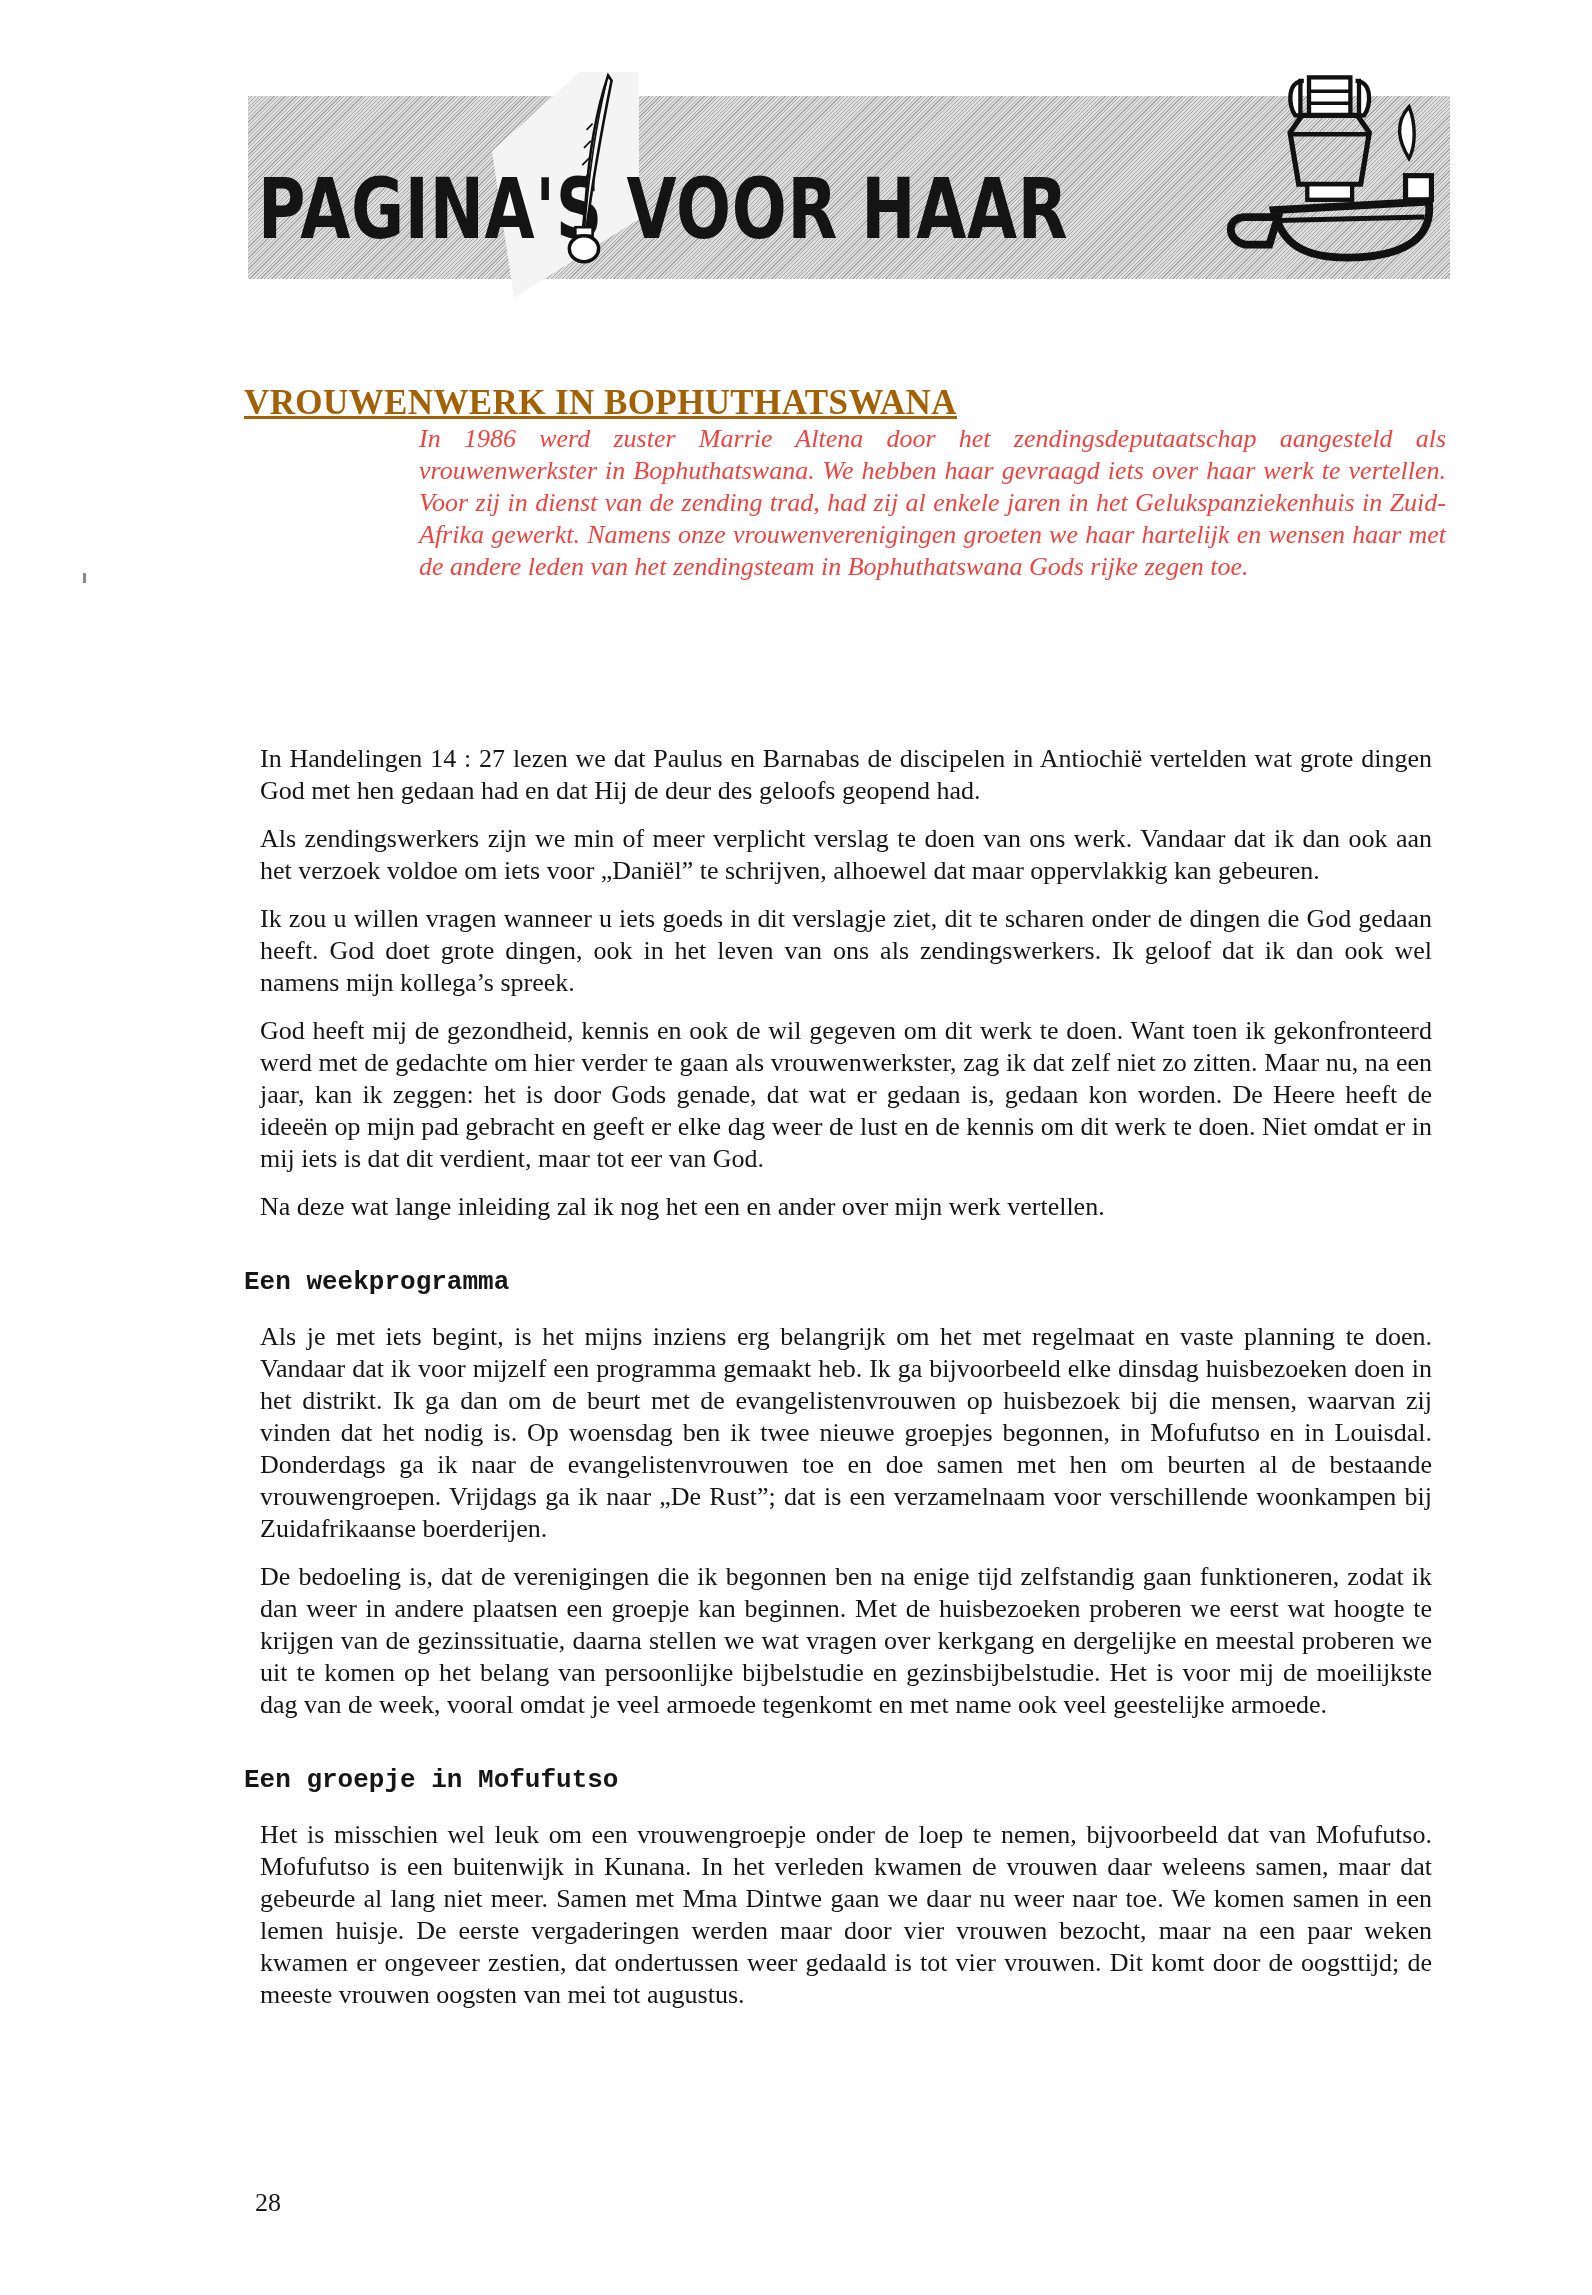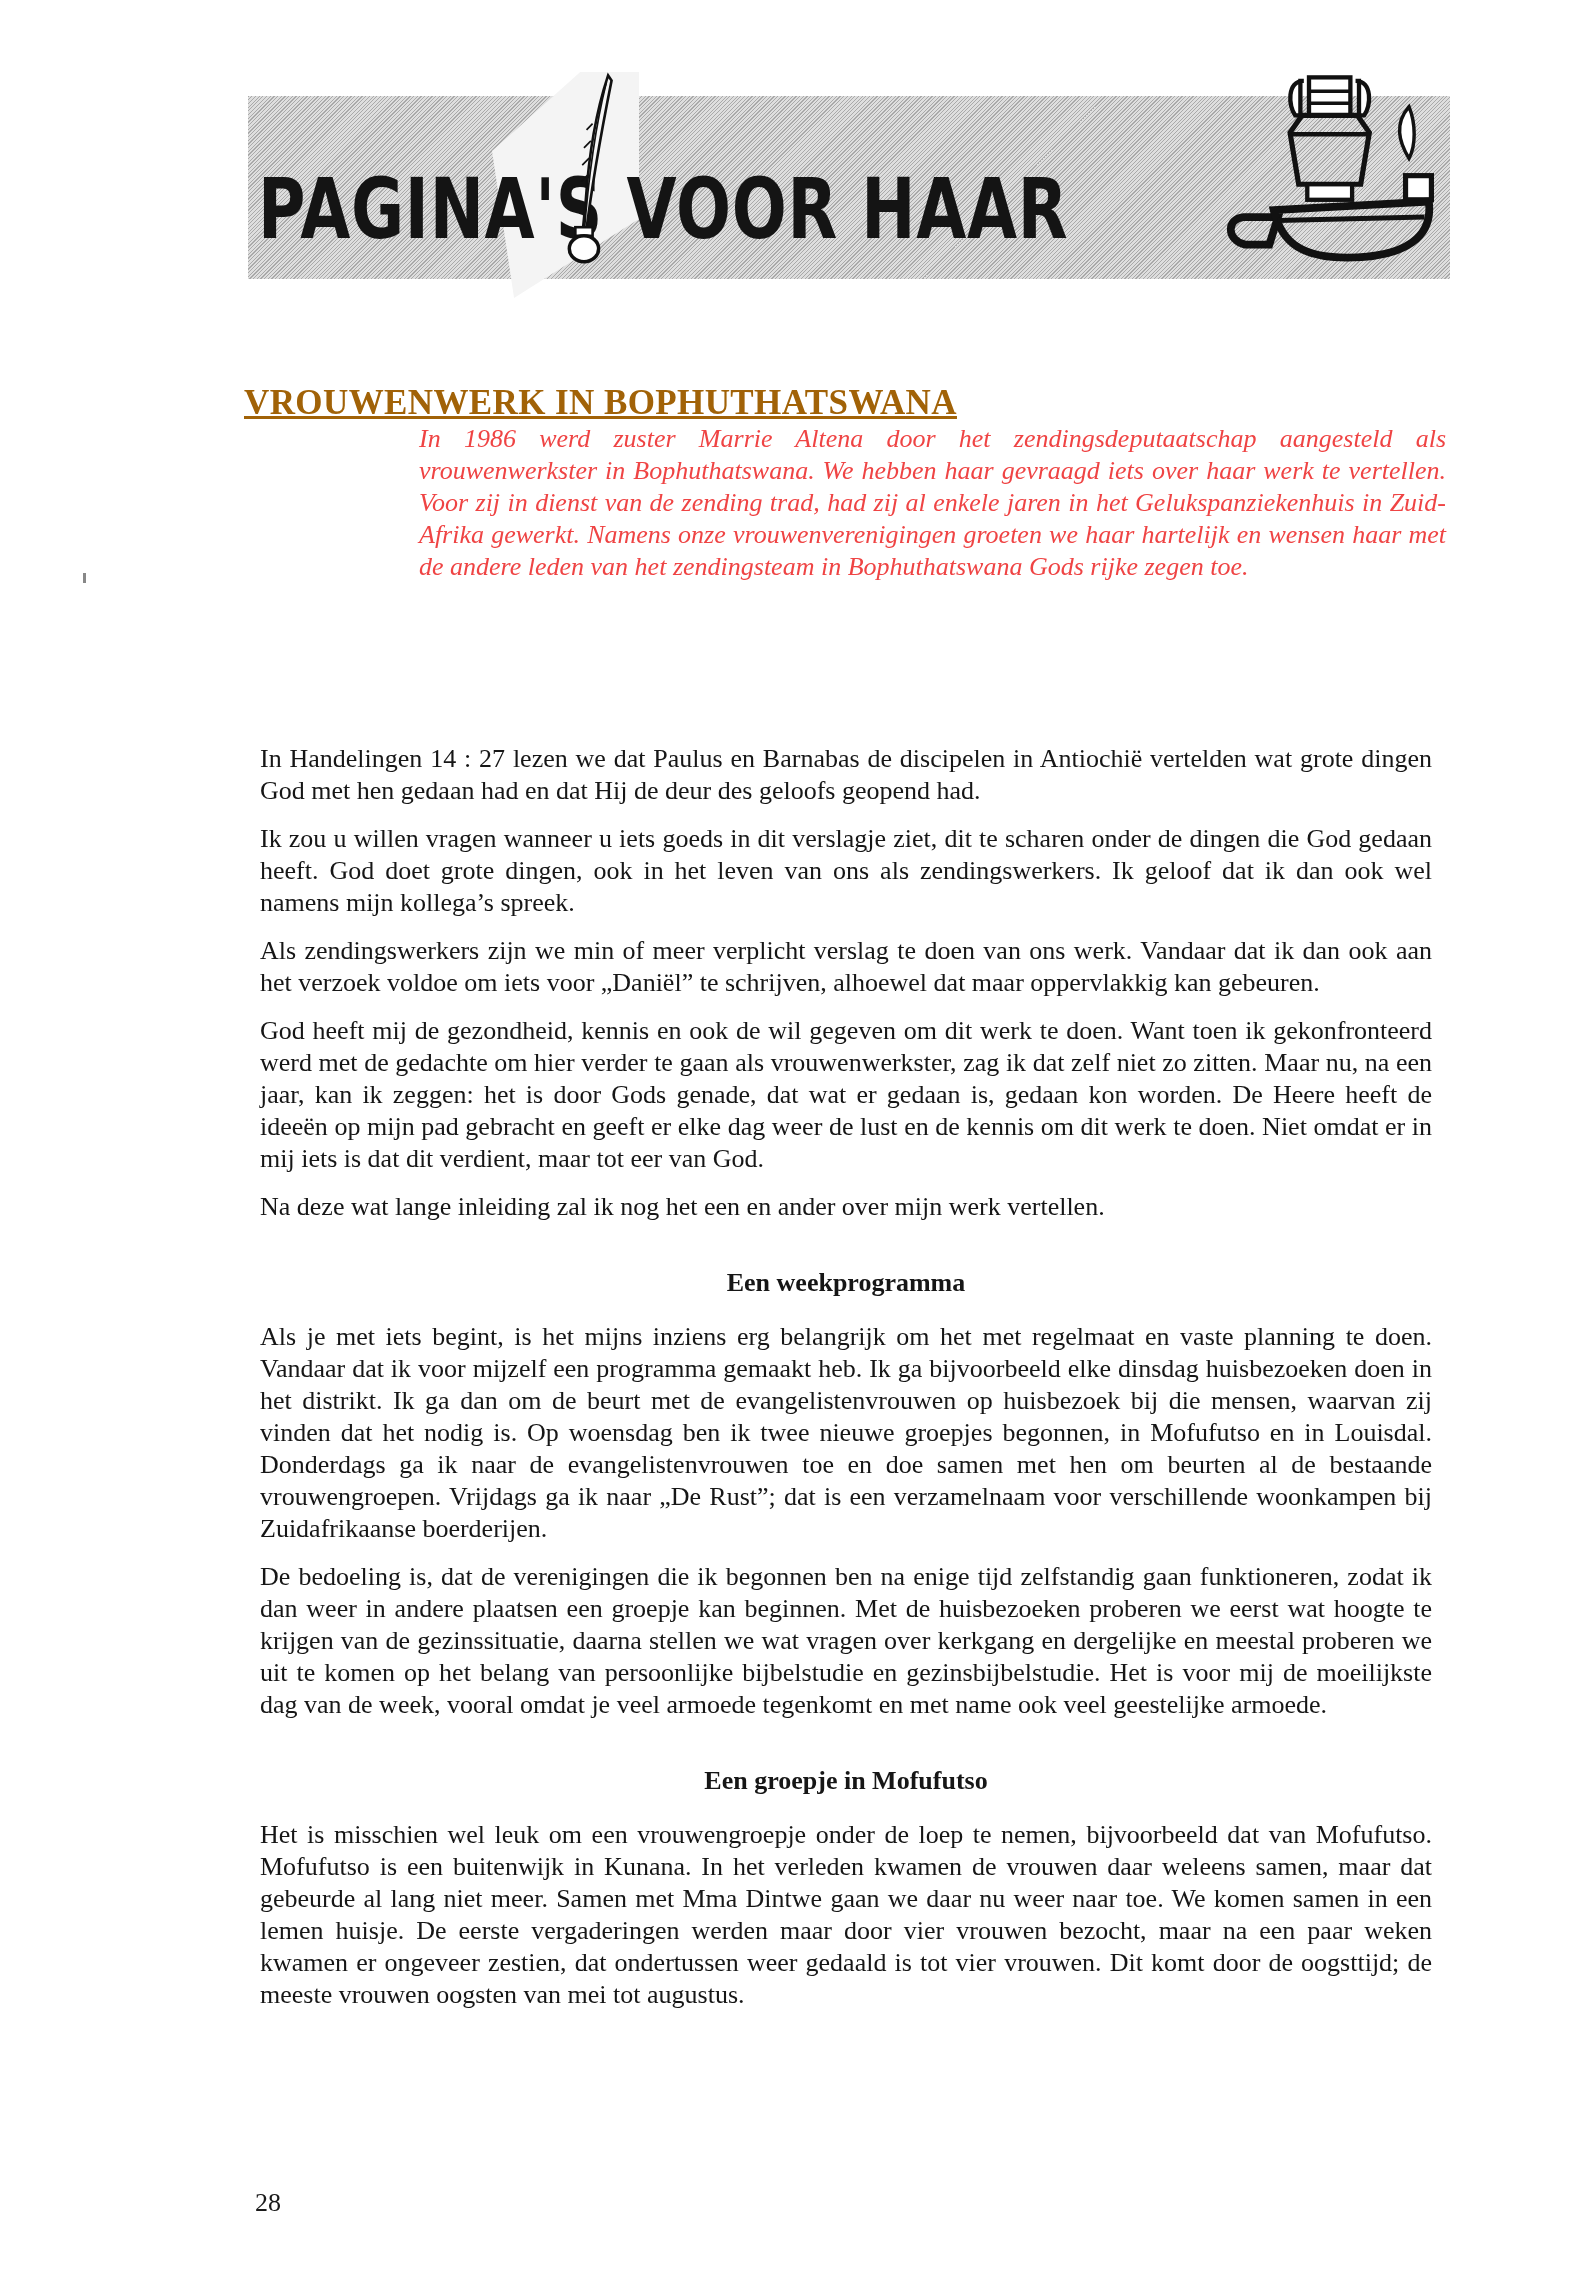--- a/index.html
+++ b/index.html
@@ -40,22 +40,21 @@
     font-size: 26px; line-height: 32px; text-align: justify; color: #ef4444;
   }
   .body-text {
     position: absolute; left: 244px; top: 727px; width: 1204px;
     font-family: "Liberation Serif", serif;
     font-size: 26px; line-height: 32px; color: #161616;
   }
   .body-text p { margin: 16px; text-align: justify; }
   .body-text h2 {
     margin: 0; font-size: 26px; line-height: 31px; font-weight: bold;
-    font-family: Liberation Serif, serif;
-    text-align: center;
+    font-family: Liberation Mono, monospace;
   }
   .gap-before-heading { height: 28px; }
   .gap-after-heading { height: 7px; }
 
   .stray-mark { position: absolute; left: 83px; top: 573px; width: 2.6px; height: 10.4px; background: #888; }
   .page-number {
     position: absolute; left: 255px; top: 2188px;
     font-family: "Liberation Serif", serif; font-size: 26px; color: #1a1a1a;
   }
 </style>
@@ -93,22 +92,22 @@
 </div>
 
 <h1 class="page-title">VROUWENWERK IN BOPHUTHATSWANA</h1>
 
 <p class="intro">In 1986 werd zuster Marrie Altena door het zendingsdeputaatschap aangesteld als vrouwenwerkster in Bophuthatswana. We hebben haar gevraagd iets over haar werk te vertellen. Voor zij in dienst van de zending trad, had zij al enkele jaren in het Gelukspanziekenhuis in Zuid-Afrika gewerkt. Namens onze vrouwenverenigingen groeten we haar hartelijk en wensen haar met de andere leden van het zendingsteam in Bophuthatswana Gods rijke zegen toe.</p>
 
 <div class="stray-mark"></div>
 
 <div class="body-text">
   <p>In Handelingen 14 : 27 lezen we dat Paulus en Barnabas de discipelen in Antiochië vertelden wat grote dingen God met hen gedaan had en dat Hij de deur des geloofs geopend had.</p>
+  <p>Als zendingswerkers zijn we min of meer verplicht verslag te doen van ons werk. Vandaar dat ik dan ook aan het verzoek voldoe om iets voor „Daniël” te schrijven, alhoewel dat maar oppervlakkig kan gebeuren.</p>
   <p>Ik zou u willen vragen wanneer u iets goeds in dit verslagje ziet, dit te scharen onder de dingen die God gedaan heeft. God doet grote dingen, ook in het leven van ons als zendingswerkers. Ik geloof dat ik dan ook wel namens mijn kollega’s spreek.</p>
-  <p>Als zendingswerkers zijn we min of meer verplicht verslag te doen van ons werk. Vandaar dat ik dan ook aan het verzoek voldoe om iets voor „Daniël” te schrijven, alhoewel dat maar oppervlakkig kan gebeuren.</p>
   <p>God heeft mij de gezondheid, kennis en ook de wil gegeven om dit werk te doen. Want toen ik gekonfronteerd werd met de gedachte om hier verder te gaan als vrouwenwerkster, zag ik dat zelf niet zo zitten. Maar nu, na een jaar, kan ik zeggen: het is door Gods genade, dat wat er gedaan is, gedaan kon worden. De Heere heeft de ideeën op mijn pad gebracht en geeft er elke dag weer de lust en de kennis om dit werk te doen. Niet omdat er in mij iets is dat dit verdient, maar tot eer van God.</p>
   <p>Na deze wat lange inleiding zal ik nog het een en ander over mijn werk vertellen.</p>
 
   <div class="gap-before-heading"></div>
   <h2>Een weekprogramma</h2>
   <div class="gap-after-heading"></div>
   <p>Als je met iets begint, is het mijns inziens erg belangrijk om het met regelmaat en vaste planning te doen. Vandaar dat ik voor mijzelf een programma gemaakt heb. Ik ga bijvoorbeeld elke dinsdag huisbezoeken doen in het distrikt. Ik ga dan om de beurt met de evangelistenvrouwen op huisbezoek bij die mensen, waarvan zij vinden dat het nodig is. Op woensdag ben ik twee nieuwe groepjes begonnen, in Mofufutso en in Louisdal. Donderdags ga ik naar de evangelistenvrouwen toe en doe samen met hen om beurten al de bestaande vrouwengroepen. Vrijdags ga ik naar „De Rust”; dat is een verzamelnaam voor verschillende woonkampen bij Zuidafrikaanse boerderijen.</p>
   <p>De bedoeling is, dat de verenigingen die ik begonnen ben na enige tijd zelfstandig gaan funktioneren, zodat ik dan weer in andere plaatsen een groepje kan beginnen. Met de huisbezoeken proberen we eerst wat hoogte te krijgen van de gezinssituatie, daarna stellen we wat vragen over kerkgang en dergelijke en meestal proberen we uit te komen op het belang van persoonlijke bijbelstudie en gezinsbijbelstudie. Het is voor mij de moeilijkste dag van de week, vooral omdat je veel armoede tegenkomt en met name ook veel geestelijke armoede.</p>
 
   <div class="gap-before-heading"></div>

